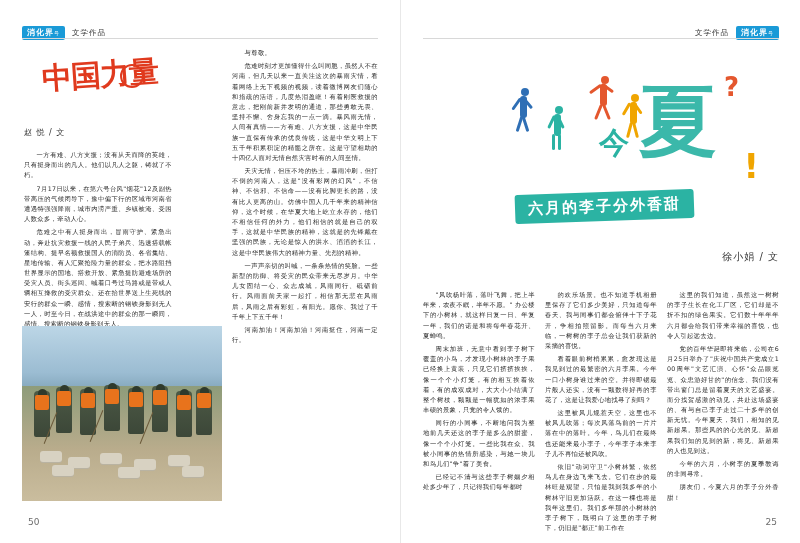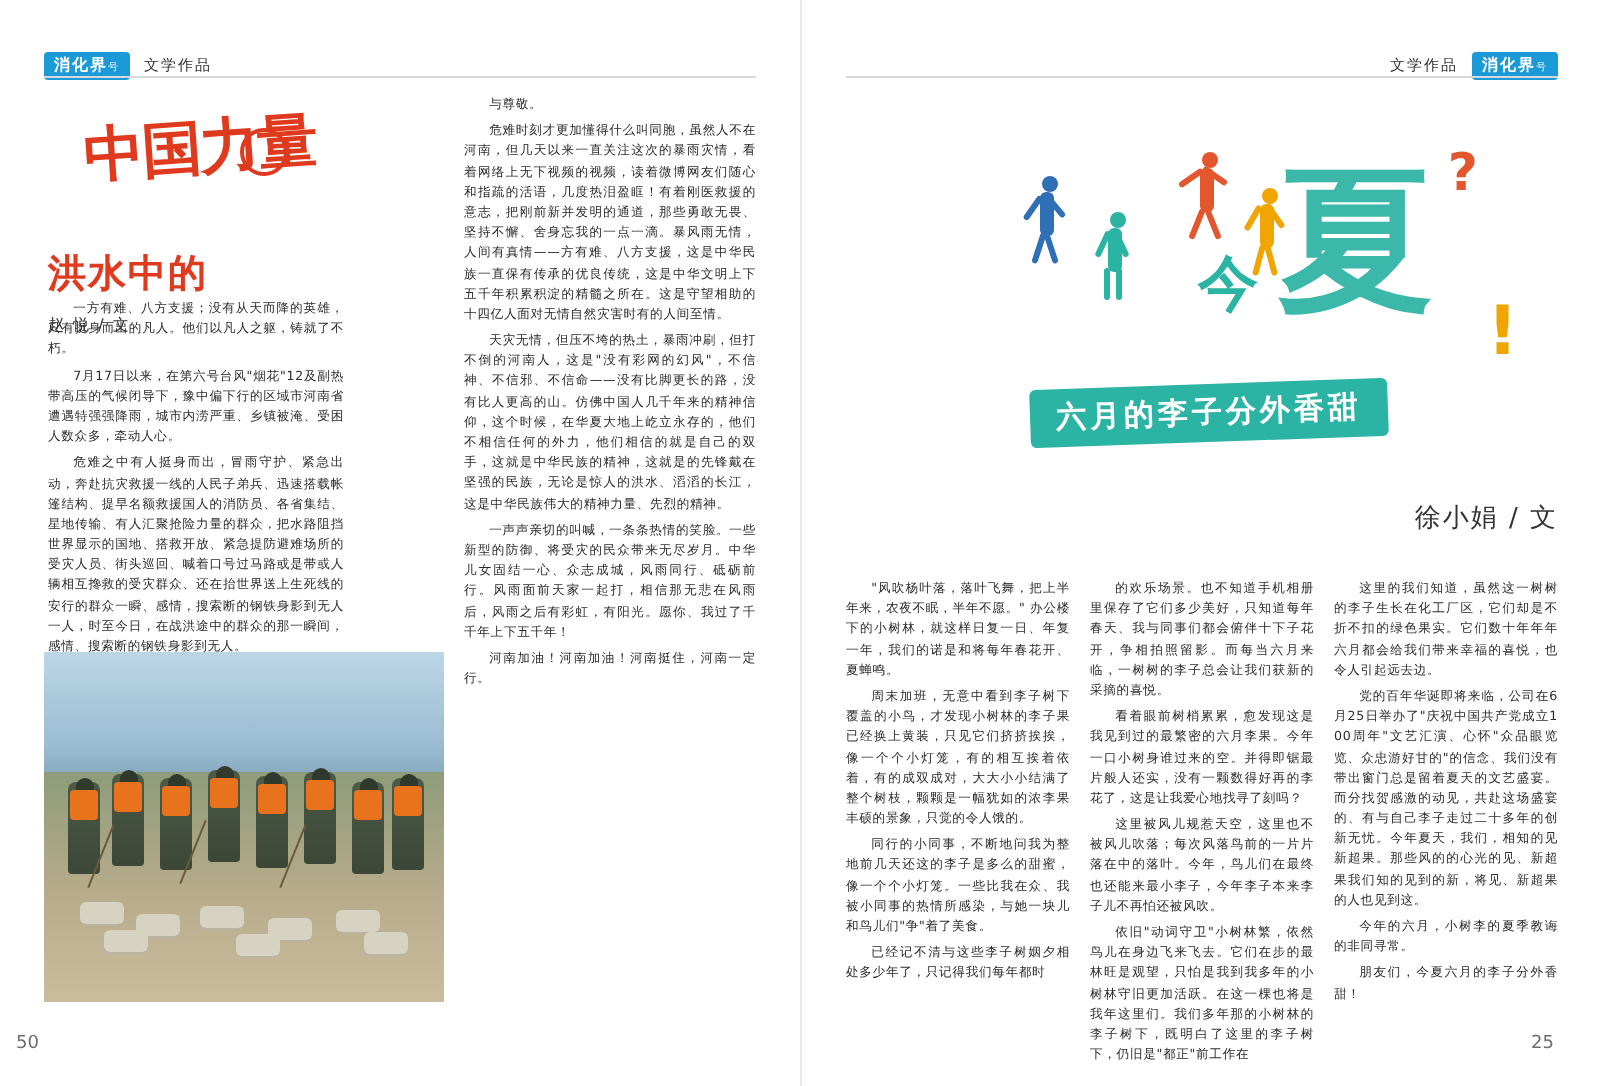--- a/index.html
+++ b/index.html
@@ -24,21 +24,21 @@
     font-family:"DejaVu Sans","Liberation Sans",sans-serif;
   }
   .logo .mini{font-size:5px;font-weight:normal;}
   .runhead .sect{font-size:7.5px;color:#333;letter-spacing:1px;}
   .rule{position:absolute;top:38px;height:1px;background:#d8d8d8;}
   .rule-left{left:22px;width:356px;}
   .rule-right{right:22px;width:356px;}
 
   
   .folio{position:absolute;bottom:16px;font-size:9px;color:#6d6d6d;}
-  .folio-left{left:8px;}
+  .folio-left{left:28px;}
   .folio-right{right:24px;}
 
   
   .art1-head{position:absolute;left:24px;top:58px;width:150px;}
   .hand-title{
     position:relative;height:62px;
   }
   .hand-title .cn{
     position:absolute;left:18px;top:2px;
     font-size:30px;font-weight:bold;color:#e03a1e;
@@ -113,21 +113,21 @@
   }
   .silh{position:absolute;}
   .silh .head{position:absolute;width:8px;height:8px;border-radius:50%;}
   .silh .body{position:absolute;width:7px;height:22px;border-radius:3px;}
   .silh .arm{position:absolute;width:3px;height:14px;border-radius:2px;}
   .silh .leg{position:absolute;width:3px;height:16px;border-radius:2px;}
   .c-blue{background:#2f6fb5;}
   .c-teal{background:#2bb3a3;}
   .c-orange{background:#e4572e;}
   .c-yellow{background:#f0a500;}
-  .art2-byline{position:absolute;right:22px;top:250px;font-size:13px;color:#333;letter-spacing:1px;}
+  .art2-byline{position:absolute;right:22px;top:250px;font-size:10px;color:#333;letter-spacing:1px;}
 </style>
 </head>
 <body>
 
 <div class="spread">
 
   <div class="page page-left">
 
     <div class="runhead runhead-left">
       <span class="logo">
@@ -135,21 +135,20 @@
       </span>
       <span class="sect">文学作品</span>
     </div>
     <div class="rule rule-left"></div>
 
     <div class="art1-head">
       <div class="hand-title">
         <span class="cn">中国力量</span>
         <span class="ring"></span>
       </div>
-      <div class="art1-title">洪水中的</div>
       <div class="art1-byline">赵 悦 / 文</div>
     </div>
 
     <div class="col" style="left:24px;top:150px;width:148px;height:170px;">
       <p>一方有难、八方支援；没有从天而降的英雄，只有挺身而出的凡人。他们以凡人之躯，铸就了不朽。</p>
       <p>7月17日以来，在第六号台风"烟花"12及副热带高压的气候闭导下，豫中偏下行的区域市河南省遭遇特强强降雨，城市内涝严重、乡镇被淹、受困人数众多，牵动人心。</p>
       <p>危难之中有人挺身而出，冒雨守护、紧急出动，奔赴抗灾救援一线的人民子弟兵、迅速搭载帐篷结构、提早名额救援国人的消防员、各省集结、星地传输、有人汇聚抢险力量的群众，把水路阻挡世界显示的国地、搭救开放、紧急提防避难场所的受灾人员、街头巡回、喊着口号过马路或是带或人辆相互搀救的受灾群众、还在抬世界送上生死线的安行的群众一瞬、感情，搜索断的钢铁身影到无人一人，时至今日，在战洪途中的群众的那一瞬间，感情、搜索断的钢铁身影到无人。</p>
       <p>众人拾柴火焰高的力量，人们用双手托起了生命的希望，让我们向一次哥们向洪水的现象，善良无处不在。</p>
     </div>
 

